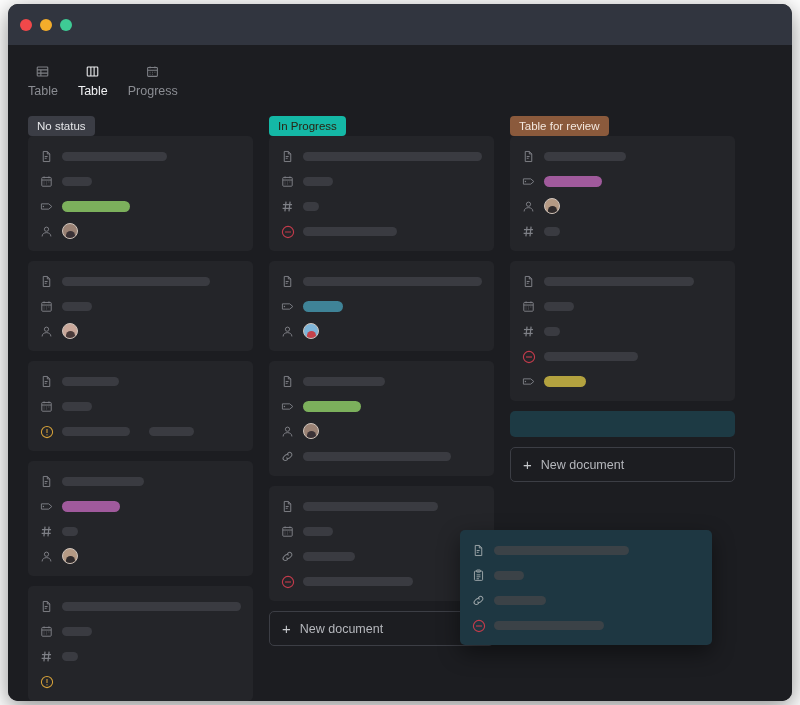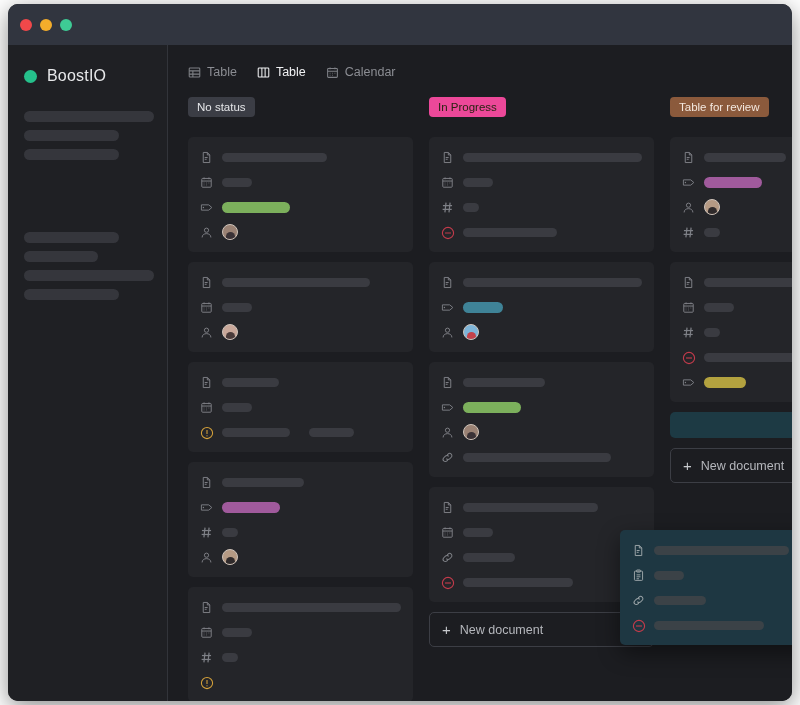--- a/index.html
+++ b/index.html
@@ -27,29 +27,29 @@
   .brand-dot{width:13px;height:13px;border-radius:50%;background:#25c08b;flex:0 0 13px;}
   .brand-name{color:#e7e8ea;font-size:16px;letter-spacing:.2px;}
   .skel-group{margin-bottom:0;}
   .skel{height:11px;border-radius:6px;background:#35363c;margin-bottom:8px;}
   .gap-lg{height:64px;}
 
   
   .main{flex:1;background:#1c1d21;box-sizing:border-box;padding:20px 0 0 20px;overflow:hidden;position:relative;}
   .page-title{color:#e9eaec;font-size:17px;margin:0 0 12px 0;font-weight:400;}
   .tabs{display:flex;align-items:center;gap:20px;margin-bottom:18px;}
-  .tab{display:flex;align-items:center;gap:6px;color:#8b8d93;font-size:12.5px;cursor:pointer;}
+  .tab{display:flex;align-items:center;gap:6px;color:#8b8d93;font-size:12.5px;cursor:pointer;flex-direction:column;}
   .tab.active{color:#f0f1f3;}
   .tab svg{display:block;}
 
   
   .board{display:flex;gap:16px;align-items:flex-start;}
   .column{width:225px;flex:0 0 225px;}
   .col-badge{display:inline-block;font-size:11.5px;border-radius:4px;padding:4px 9px;
-             margin-bottom:20px;font-weight:400;}
+             margin-bottom:0;font-weight:400;}
 
   .card{background:#242529;border-radius:5px;padding:11px 12px;margin-bottom:10px;}
   .row{display:flex;align-items:center;gap:9px;height:18px;margin-bottom:7px;}
   .row:last-child{margin-bottom:0;}
   .ic{width:13px;height:13px;flex:0 0 13px;display:block;color:#7e8086;}
   .ic svg{display:block;}
   .ic.warn{color:#d6a23a;}
   .ic.block{color:#c23b4b;}
   .bar{height:9px;border-radius:5px;background:#3a3b41;}
   .chip{height:11px;border-radius:6px;}
@@ -85,38 +85,20 @@
   <div class="titlebar">
     <div class="dots">
       <span class="dot red"></span>
       <span class="dot yellow"></span>
       <span class="dot green"></span>
     </div>
   </div>
 
   <div class="body">
 
-    <div class="sidebar">
-      <div class="brand">
-        <span class="brand-dot"></span>
-        <span class="brand-name">BoostIO</span>
-      </div>
-      <div class="skel-group">
-        <div class="skel" style="width:130px"></div>
-        <div class="skel" style="width:95px"></div>
-        <div class="skel" style="width:95px"></div>
-      </div>
-      <div class="gap-lg"></div>
-      <div class="skel-group">
-        <div class="skel" style="width:95px"></div>
-        <div class="skel" style="width:74px"></div>
-        <div class="skel" style="width:130px"></div>
-        <div class="skel" style="width:95px"></div>
-      </div>
-    </div>
 
     <div class="main">
 
       <div class="tabs">
         <div class="tab">
           <span class="ic">
             <svg width="13" height="13" viewBox="0 0 16 16" fill="none" stroke="currentColor" stroke-width="1.3">
               <rect x="1.5" y="2.5" width="13" height="11" rx="1"></rect>
               <line x1="1.5" y1="6" x2="14.5" y2="6"></line>
               <line x1="1.5" y1="10" x2="14.5" y2="10"></line>
@@ -142,21 +124,21 @@
               <line x1="2" y1="6.4" x2="14" y2="6.4"></line>
               <line x1="5" y1="1.8" x2="5" y2="4"></line>
               <line x1="11" y1="1.8" x2="11" y2="4"></line>
               <line x1="4.6" y1="9" x2="5.4" y2="9"></line>
               <line x1="7.6" y1="9" x2="8.4" y2="9"></line>
               <line x1="10.6" y1="9" x2="11.4" y2="9"></line>
               <line x1="4.6" y1="11.4" x2="5.4" y2="11.4"></line>
               <line x1="7.6" y1="11.4" x2="8.4" y2="11.4"></line>
             </svg>
           </span>
-          <span>Calendar</span>
+          <span>Progress</span>
         </div>
       </div>
 
       <div class="board" id="board">
           <div class="column"><div class="col-badge" style="background: rgb(59, 61, 69); color: rgb(229, 230, 233);">No status</div><div class="card">
               <div class="row">
                 <span class="ic">
                   <svg width="13" height="13" viewBox="0 0 16 16" fill="none" stroke="currentColor" stroke-width="1.2">
                     <path d="M4 1.8h5l3 3v9.4H4z"></path>
                     <path d="M9 1.8v3h3"></path>
@@ -365,21 +347,21 @@
               <div class="row">
                 <span class="ic warn">
                   <svg width="14" height="14" viewBox="0 0 16 16" fill="none" stroke="currentColor" stroke-width="1.2">
                     <circle cx="8" cy="8" r="6.4"></circle>
                     <line x1="8" y1="4.6" x2="8" y2="9"></line>
                     <circle cx="8" cy="11.2" r=".75" fill="currentColor" stroke="none"></circle>
                   </svg>
                 </span>
               </div>
             </div></div>
-          <div class="column"><div class="col-badge" style="background: #ec4899; color: rgb(42, 36, 19);">In Progress</div><div class="card">
+          <div class="column"><div class="col-badge" style="background: #14b8a6; color: rgb(42, 36, 19);">In Progress</div><div class="card">
               <div class="row">
                 <span class="ic">
                   <svg width="13" height="13" viewBox="0 0 16 16" fill="none" stroke="currentColor" stroke-width="1.2">
                     <path d="M4 1.8h5l3 3v9.4H4z"></path>
                     <path d="M9 1.8v3h3"></path>
                     <line x1="5.8" y1="8" x2="9.4" y2="8"></line>
                     <line x1="5.8" y1="10.2" x2="8.2" y2="10.2"></line>
                   </svg>
                 </span>
                 <span class="bar" style="width: 187px;"></span>

